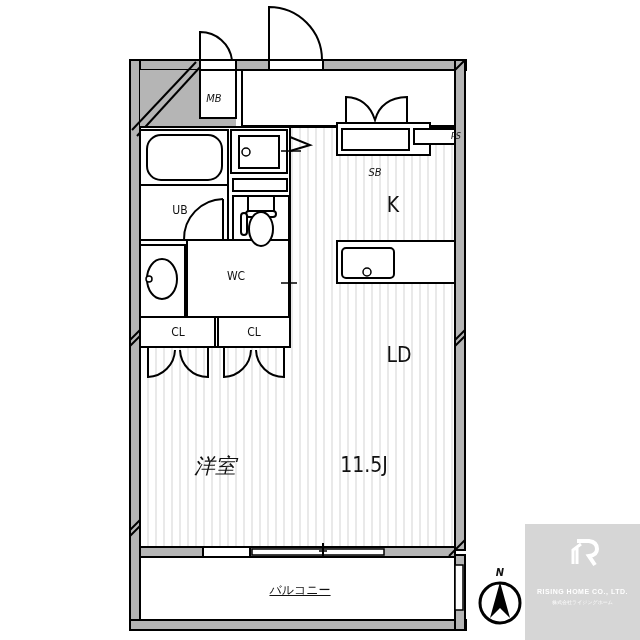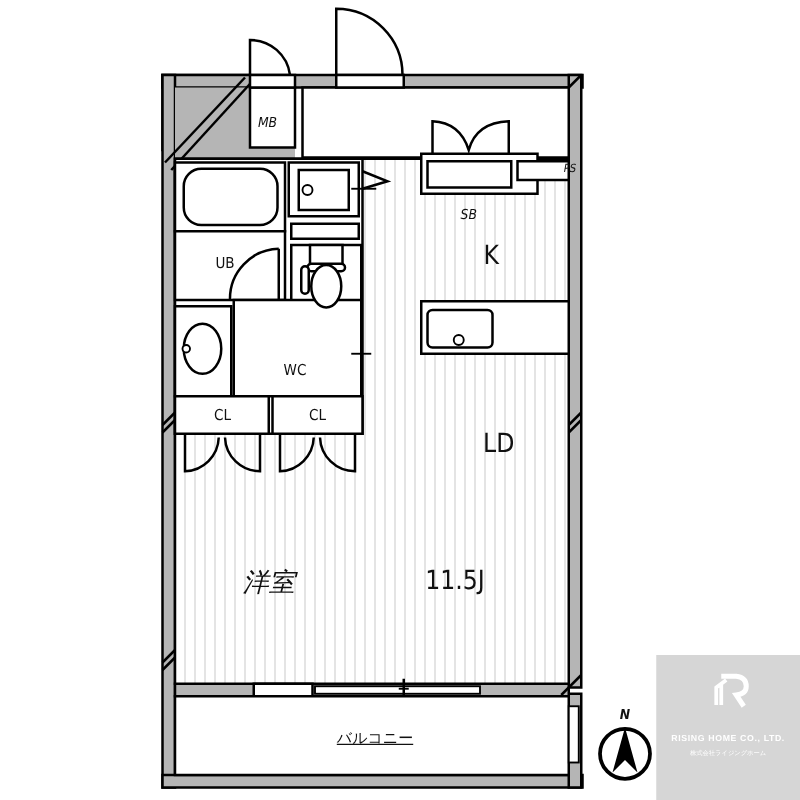--- a/index.html
+++ b/index.html
@@ -127,21 +127,21 @@
     <circle cx="500" cy="603" r="20" fill="#fff" stroke="#000" stroke-width="3"></circle>
     <polygon points="500,582 490,618 500,608 510,618" fill="#000"></polygon>
   </g>
 </svg>
 
 <span class="lbl small" style="left:214px;top:98px;">MB</span>
 <span class="lbl small" style="left:375px;top:141px;margin-top:31px;">SB</span>
 <span class="lbl small" style="left:456px;top:136px;font-size:9px;">PS</span>
 <span class="lbl big" style="left:393px;top:205px;">K</span>
 <span class="lbl med" style="left:180px;top:210px;">UB</span>
-<span class="lbl med" style="left:236px;top:276px;margin-top:20px;">WC</span>
+<span class="lbl med" style="left:236px;top:276px;">WC</span>
 <span class="lbl med" style="left:178px;top:332px;">CL</span>
 <span class="lbl med" style="left:254px;top:332px;">CL</span>
 <span class="lbl big" style="left:377px;top:355px;padding-left:44px;">LD</span>
 <span class="lbl big" style="left:215px;top:466px;font-style:italic;">洋室</span>
 <span class="lbl big" style="left:364px;top:465px;text-align:center;">11.5J</span>
 <span class="lbl med" style="left:300px;top:590px;text-decoration:underline;">バルコニー</span>
 <span class="lbl small" style="left:500px;top:572px;font-weight:bold;">N</span>
 
 <div class="logo">
   <svg width="115" height="60" viewBox="0 0 115 60">

